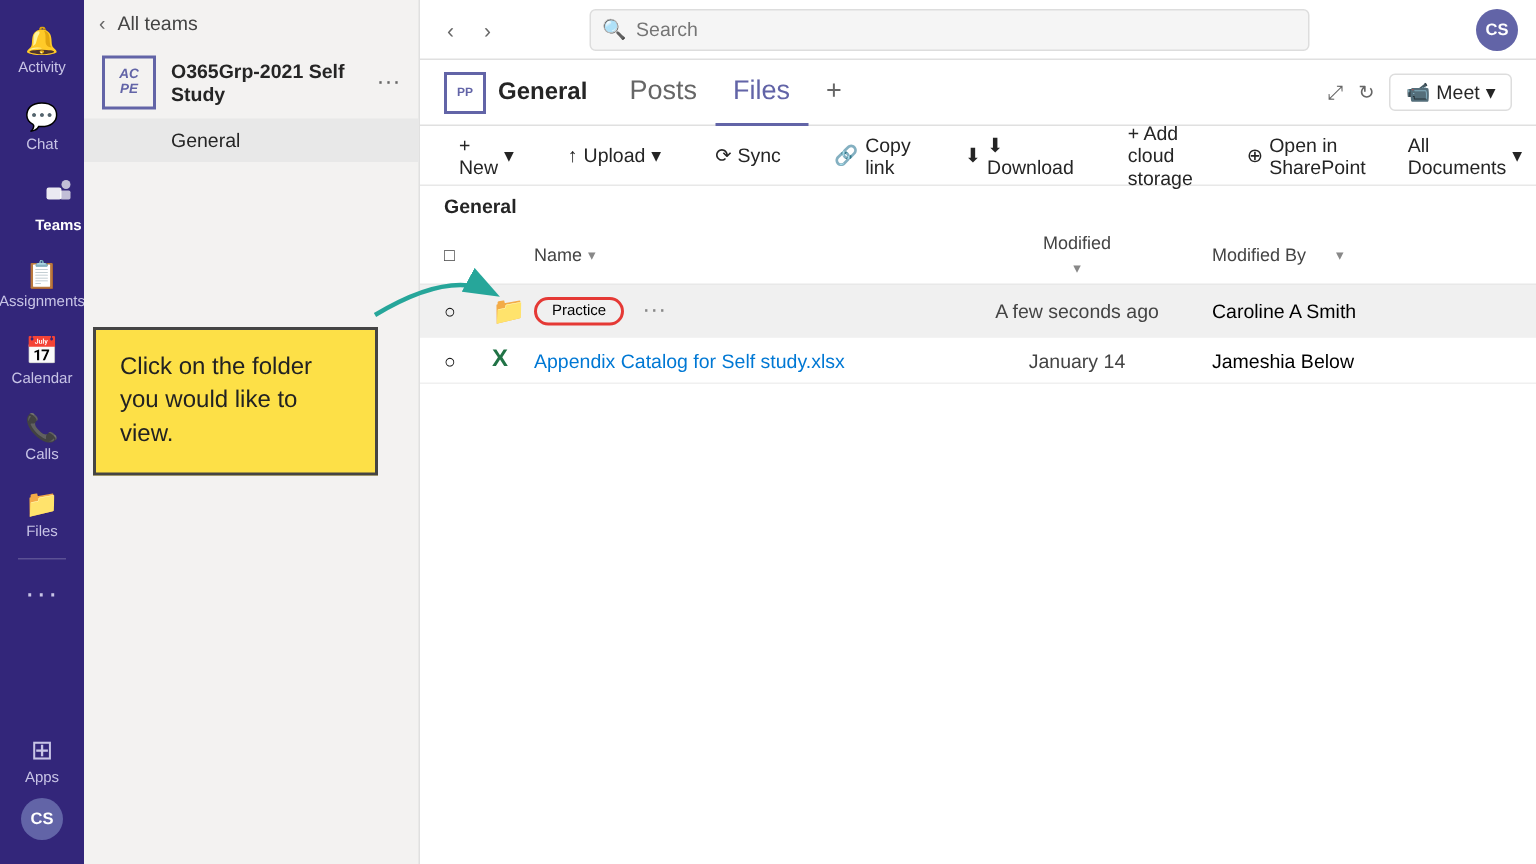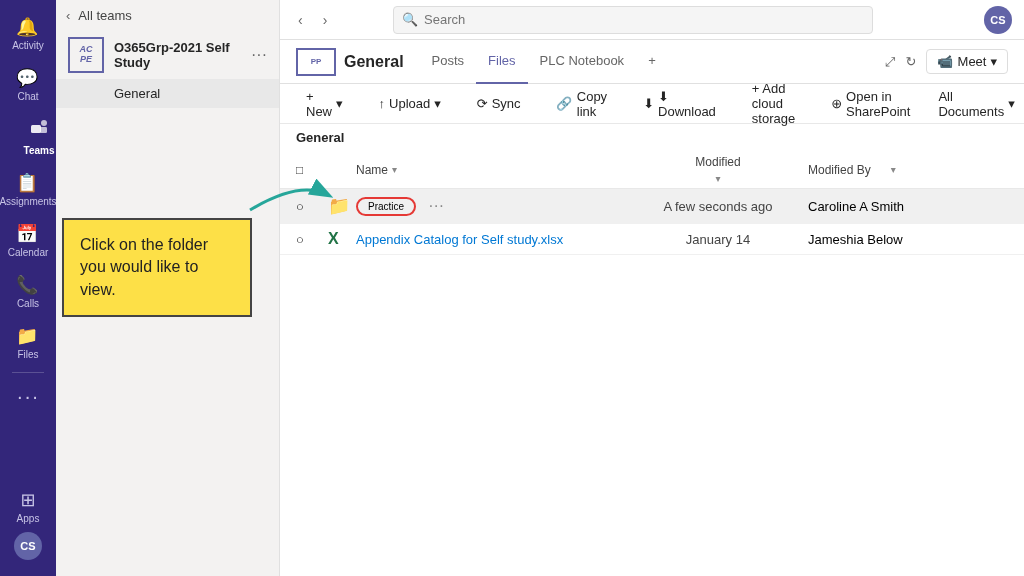--- a/index.html
+++ b/index.html
@@ -142,33 +142,33 @@
     
     .channel-header {
       height: 44px;
       display: flex;
       align-items: center;
       padding: 0 16px;
       border-bottom: 1px solid #e0e0e0;
       gap: 8px;
     }
     .channel-logo {
-      width: 40px; height: 28px;
+      width: 28px; height: 28px;
       border: 2px solid #6264a7;
       display: flex; align-items: center; justify-content: center;
       font-size: 9px; font-weight: bold; color: #6264a7;
       flex-shrink: 0;
     }
     .channel-name { font-size: 16px; font-weight: 600; color: #252525; }
     .channel-tabs { display: flex; align-items: center; gap: 0; margin-left: 8px; }
     .channel-tab {
       padding: 0 12px;
       height: 44px;
       display: flex; align-items: center;
-      font-size: 13px;
+      font-size: 18px;
       color: #666;
       cursor: pointer;
       border-bottom: 2px solid transparent;
     }
     .channel-tab.active { color: #6264a7; border-bottom: 2px solid #6264a7; font-weight: 500; }
     .channel-header-right {
       margin-left: auto;
       display: flex; align-items: center; gap: 10px;
     }
     .icon-btn {
@@ -337,23 +337,20 @@
     </div>
     <span class="channel-name">General</span>
     <div class="channel-tabs">
       <div class="channel-tab">
         <span>Posts</span>
       </div>
       <div class="channel-tab active">
         <span>Files</span>
       </div>
       <div class="channel-tab">
-        <span>PLC Notebook</span>
-      </div>
-      <div class="channel-tab">
         <span>+</span>
       </div>
     </div>
     <div class="channel-header-right">
       <span class="icon-btn">⤢</span>
       <span class="icon-btn">↻</span>
       <button class="meet-btn">
         <span>📹</span>
         <span>Meet</span>
         <span>▾</span>

